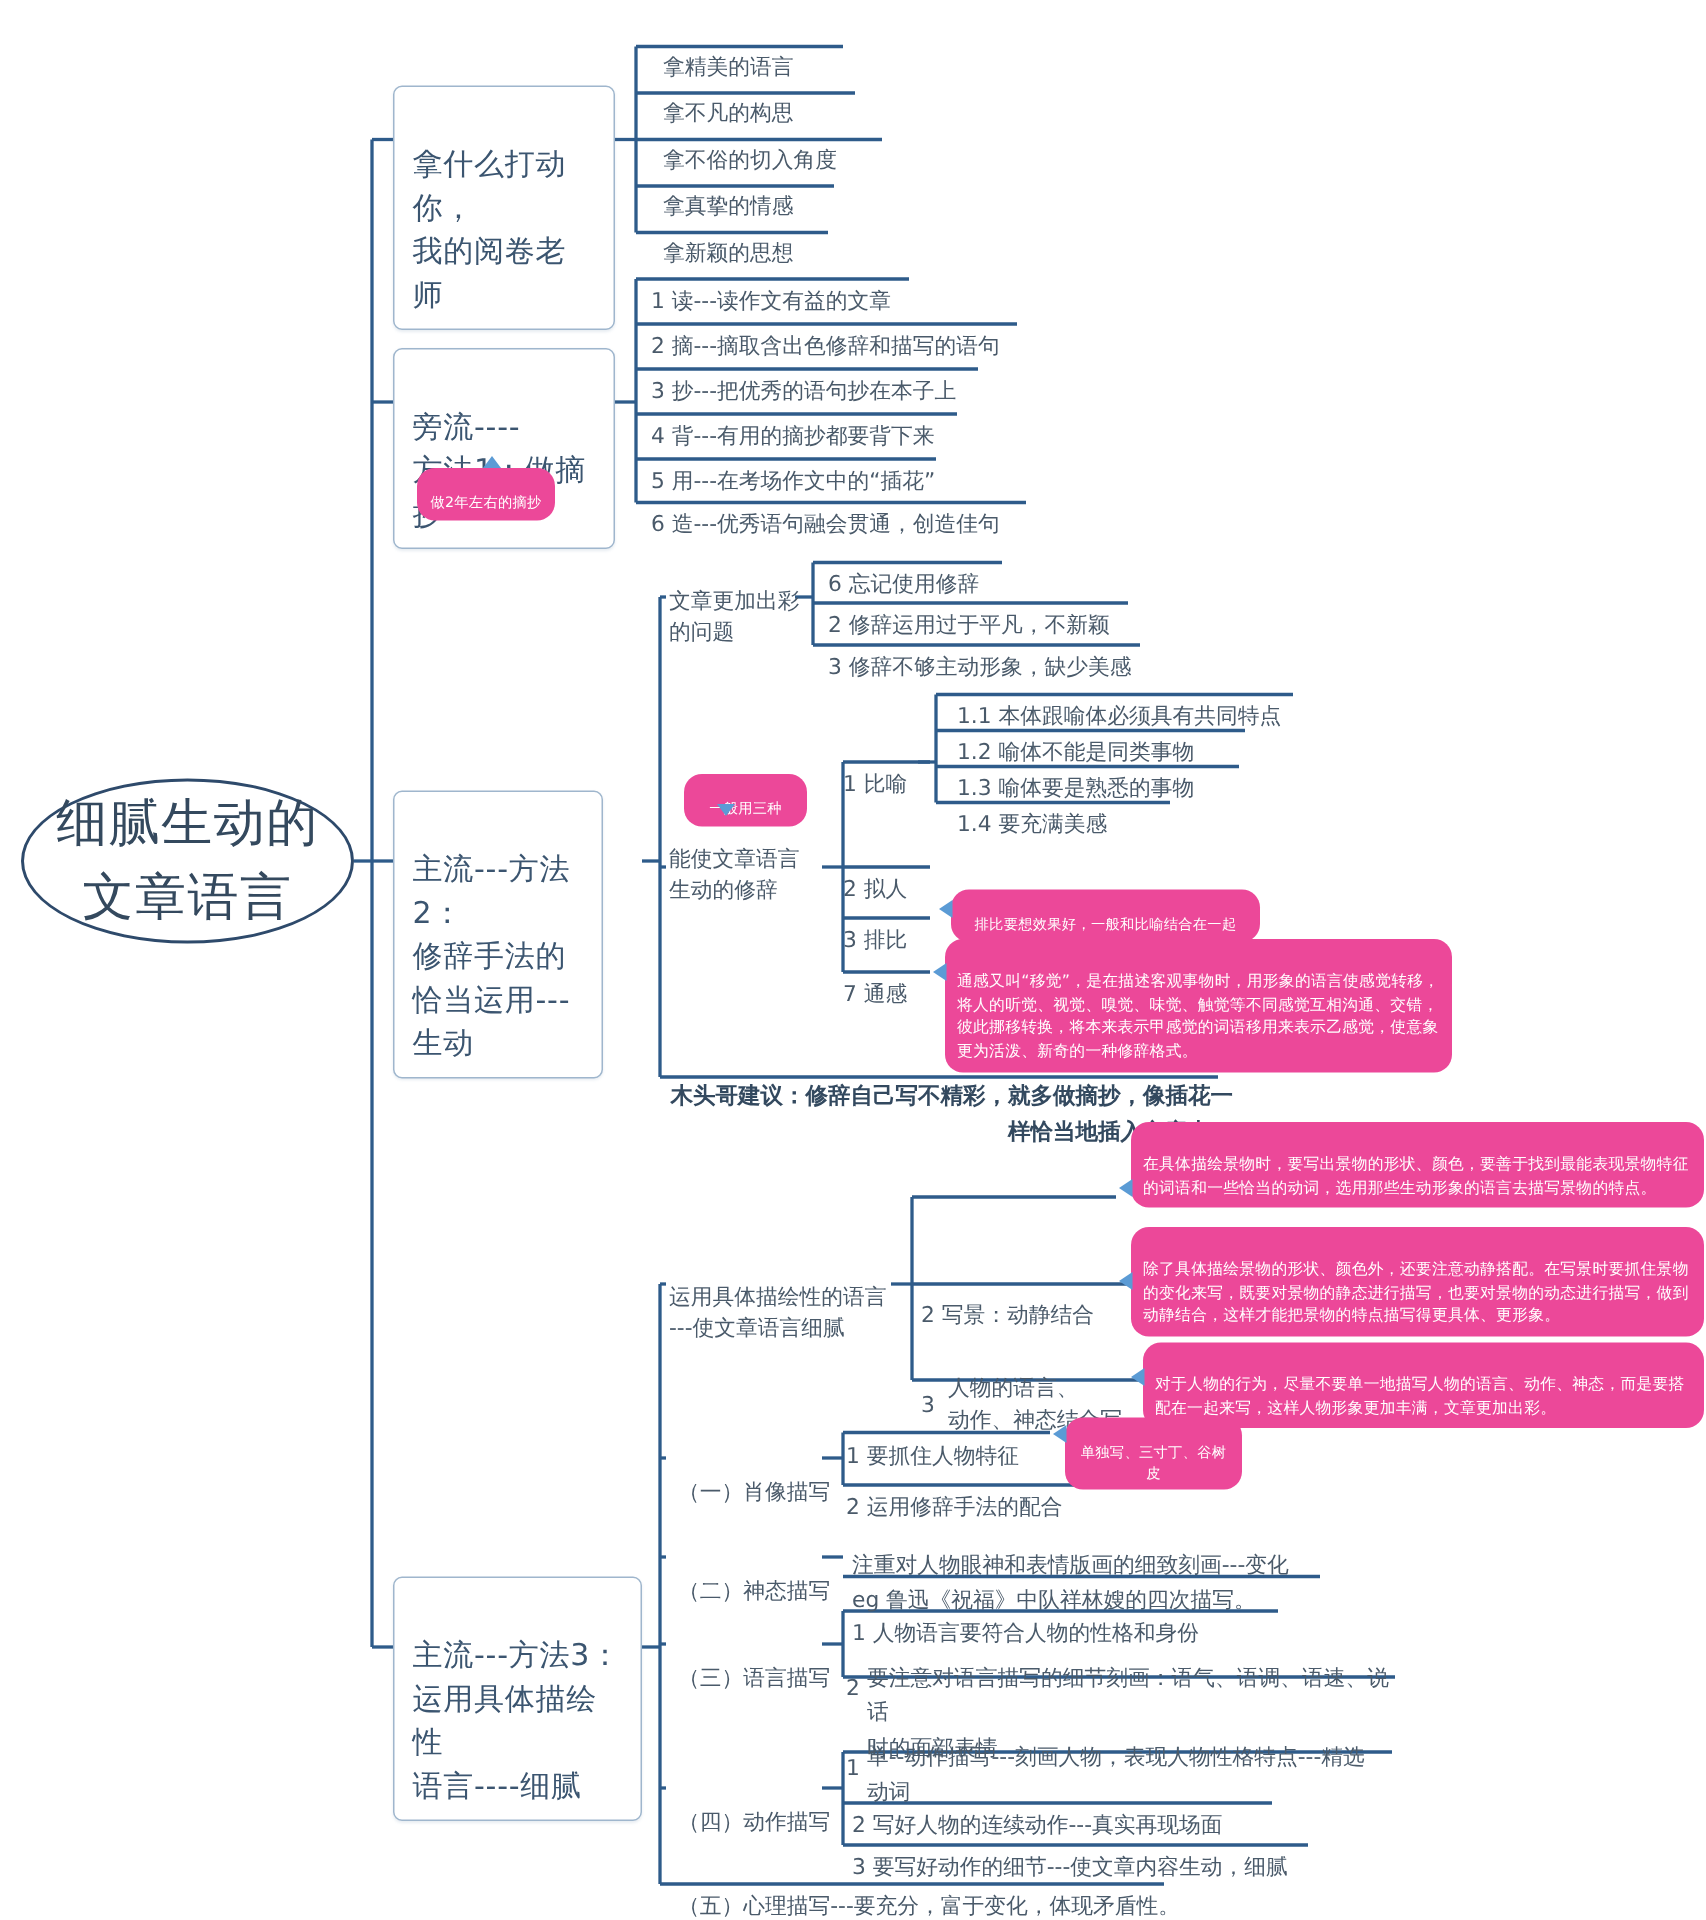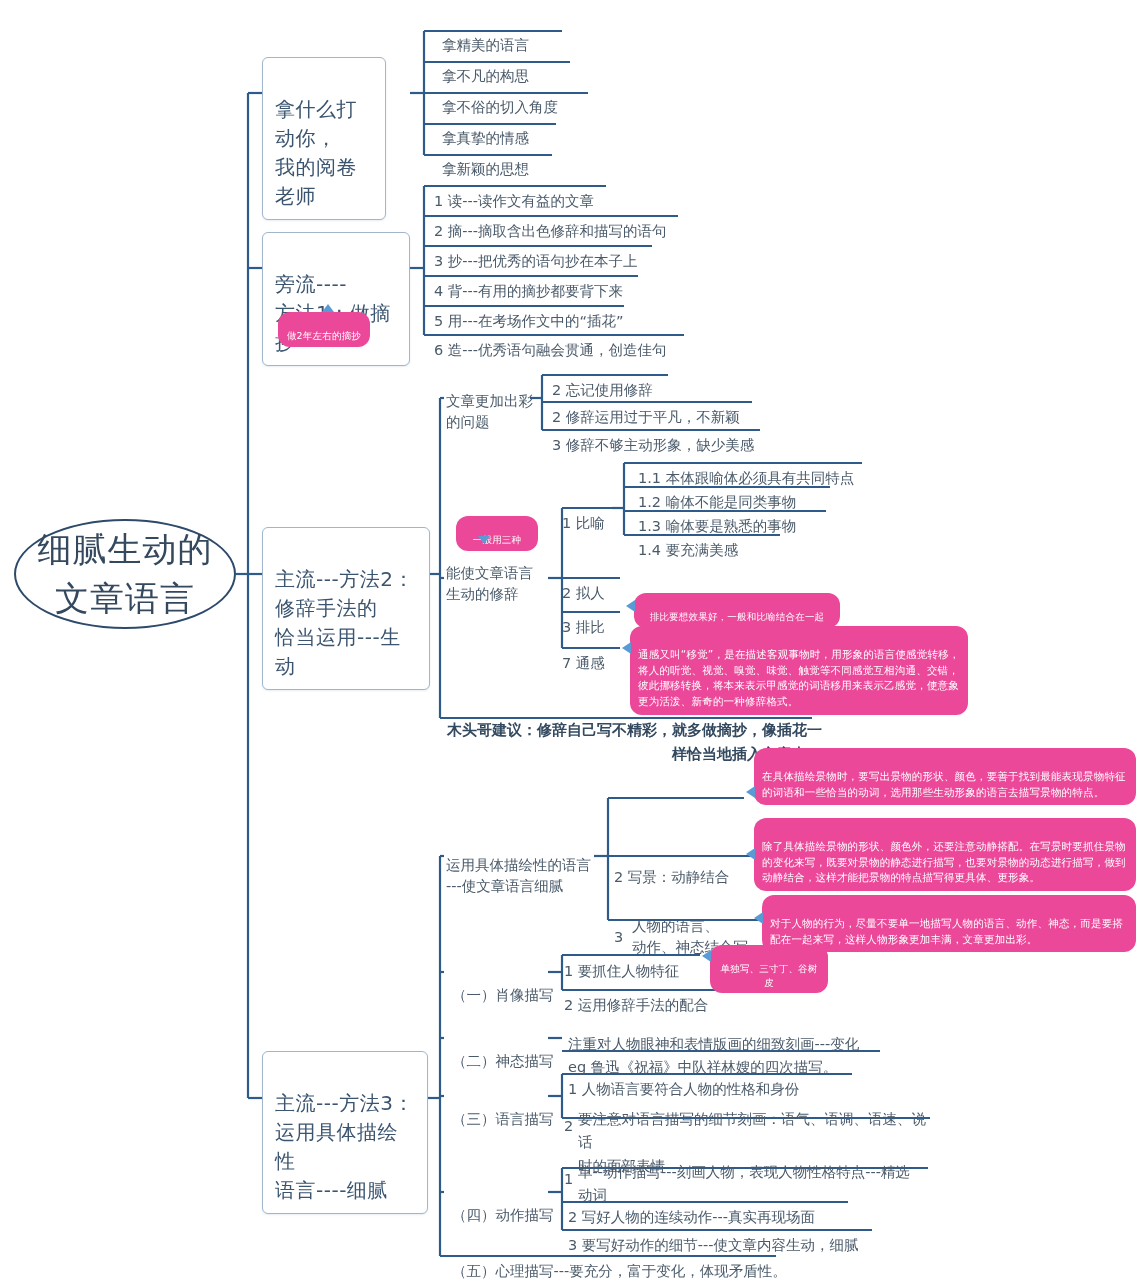--- a/index.html
+++ b/index.html
@@ -214,21 +214,21 @@
       <path d="M562,1202 H848"></path>
       <path d="M562,1230 H872"></path>
     </g>
   </svg>
 
   <div class="node root">
     <span>细腻生动的
 文章语言</span>
   </div>
 
-  <div class="node box1" style="left:262px;top:57px;width:124px;">
+  <div class="node box1" style="left:262px;top:57px;width:148px;">
     <span>拿什么打动你，
 我的阅卷老师</span>
   </div>
   <div class="node leaf" style="left:438px;top:12px;">
     <span>拿精美的语言</span>
   </div>
   <div class="node leaf" style="left:438px;top:43px;">
     <span>拿不凡的构思</span>
   </div>
   <div class="node leaf" style="left:438px;top:74px;">
@@ -262,32 +262,32 @@
   <div class="node leaf" style="left:430px;top:258px;">
     <span>4 背---有用的摘抄都要背下来</span>
   </div>
   <div class="node leaf" style="left:430px;top:288px;">
     <span>5 用---在考场作文中的“插花”</span>
   </div>
   <div class="node leaf" style="left:430px;top:317px;">
     <span>6 造---优秀语句融会贯通，创造佳句</span>
   </div>
 
-  <div class="node box1" style="left:262px;top:527px;width:168px;">
+  <div class="node box1" style="left:262px;top:527px;width:140px;">
     <span>主流---方法2：
 修辞手法的
 恰当运用---生动</span>
   </div>
 
   <div class="node plain" style="left:444px;top:368px;width:92px;">
     <span>文章更加出彩
 的问题</span>
   </div>
   <div class="node leaf" style="left:548px;top:357px;">
-    <span>2 忘记使用修辞</span>
+    <span>6 忘记使用修辞</span>
   </div>
   <div class="node leaf" style="left:548px;top:384px;">
     <span>2 修辞运用过于平凡，不新颖</span>
   </div>
   <div class="node leaf" style="left:548px;top:412px;">
     <span>3 修辞不够主动形象，缺少美感</span>
   </div>
 
   <div class="node plain" style="left:444px;top:540px;width:104px;">
     <span>能使文章语言

